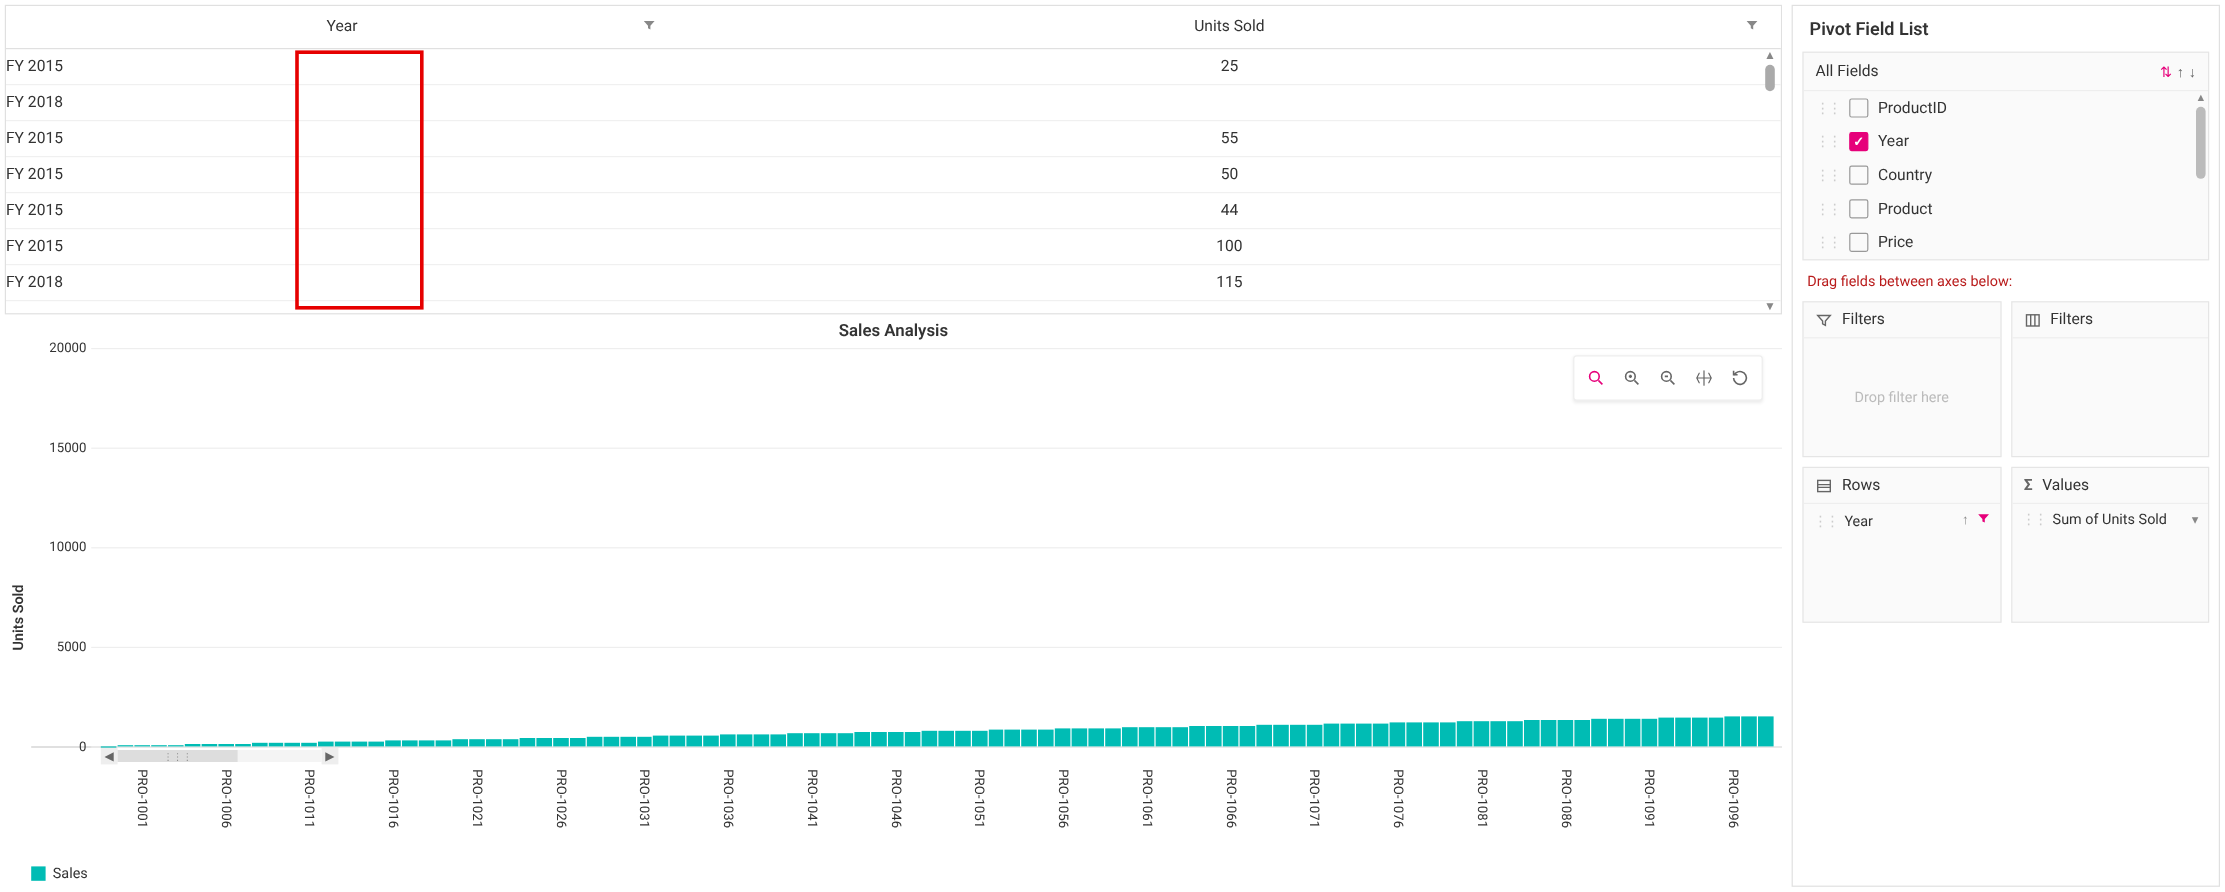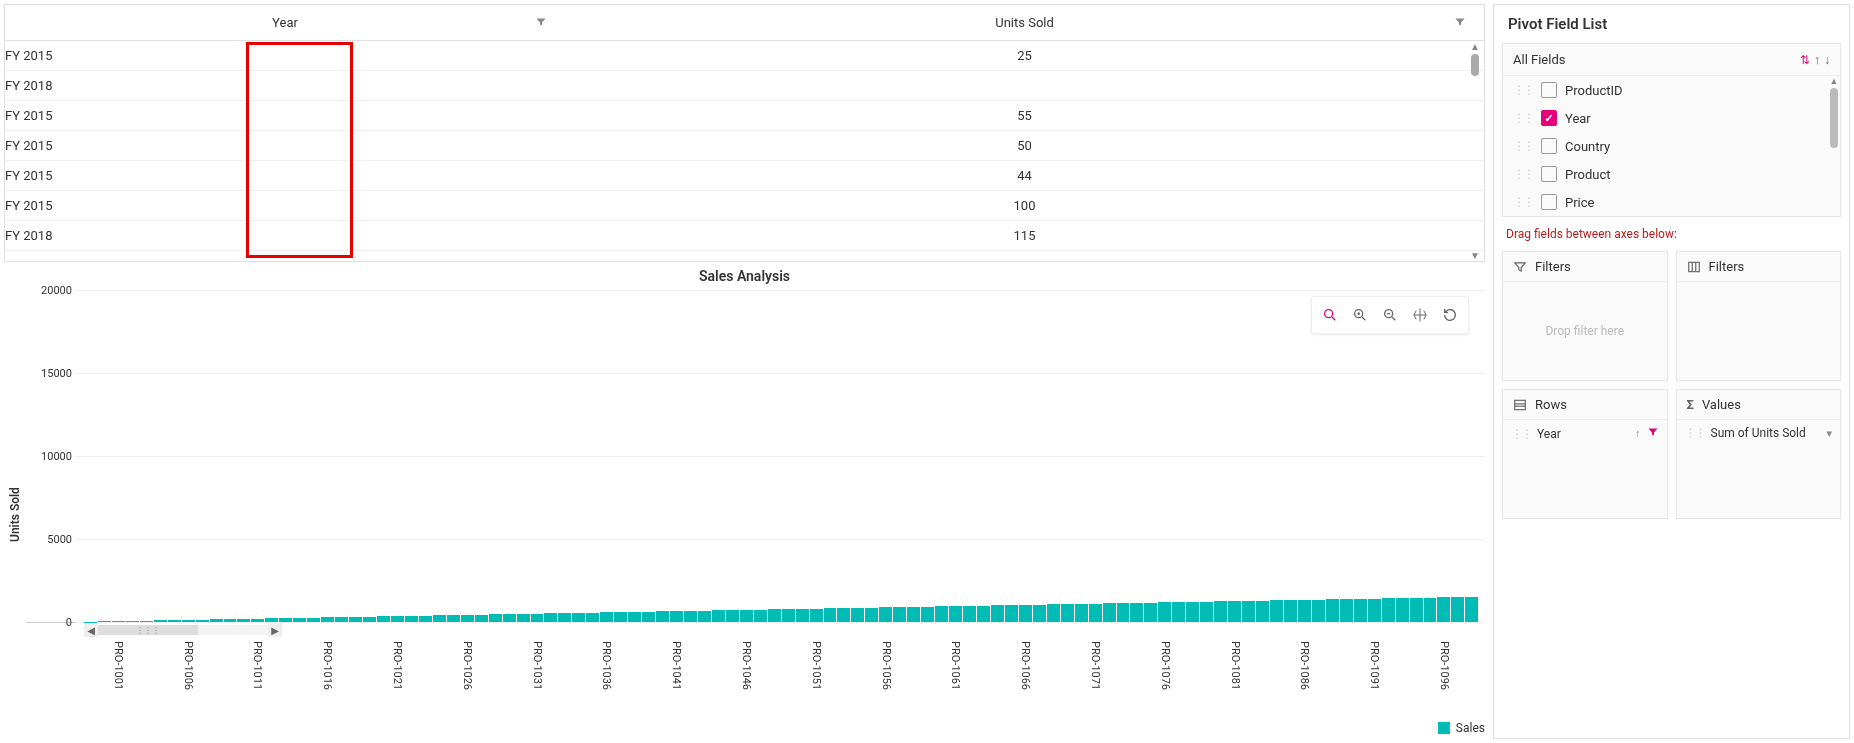--- a/index.html
+++ b/index.html
@@ -35,21 +35,21 @@
 .ytick { position: absolute; left: 0; width: 46px; text-align: right; font-size: 11px; transform: translateY(-50%); }
 .bars { position: absolute; left: 58px; right: 6px; top: 0; bottom: 0; display: flex; align-items: flex-end; gap: 1px; }
 .bar { flex: 1; background: #00bcb4; min-width: 2px; }
 .x-scroll { height: 14px; display: flex; align-items: center; padding-left: 58px; }
 .xs-btn { width: 14px; height: 14px; background: #eee; color: #666; display: flex; align-items: center; justify-content: center; font-size: 10px; cursor: pointer; }
 .xs-track { flex: 0 0 170px; height: 10px; background: #f4f4f4; position: relative; }
 .xs-thumb { position: absolute; left: 0; top: 0; bottom: 0; width: 100px; background: #ddd; display:flex; align-items:center; justify-content:center; color:#888; font-size:8px;}
 .xticks { display: flex; padding-left: 58px; padding-right: 6px; height: 80px; gap: 1px; }
 .xt-group { flex: 5; display: flex; justify-content: center; }
 .xt-label { font-size: 11px; writing-mode: vertical-rl; padding-top: 4px; }
-.legend { text-align: center; font-size: 12px; padding: 4px 0; display: flex; align-items: center; justify-content: flex-end; gap: 6px; }
+.legend { text-align: center; font-size: 12px; padding: 4px 0; display: flex; align-items: center; justify-content: flex-start; gap: 6px; }
 .legend-icon { width: 12px; height: 12px; background: #00bcb4; display: inline-block; }
 
 .chart-toolbar { position: absolute; top: 34px; right: 16px; display: flex; gap: 2px; background: #fff; border: 1px solid #eee; border-radius: 3px; padding: 4px; box-shadow: 0 1px 3px rgba(0,0,0,0.08); z-index: 5; }
 .ct-btn { width: 28px; height: 28px; display: flex; align-items: center; justify-content: center; cursor: pointer; color: #666; border-radius: 3px; }
 .ct-btn.active { color: #e6007a; }
 .ct-btn svg { width: 16px; height: 16px; }
 
 
 .side-title { font-size: 15px; font-weight: 600; padding: 10px 14px; }
 .allfields { border: 1px solid #e5e5e5; margin: 0 8px; background: #fafafa; display:flex; flex-direction:column; }

